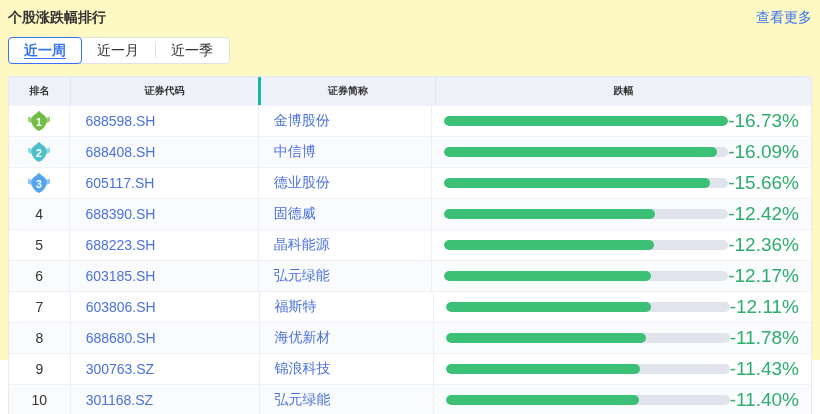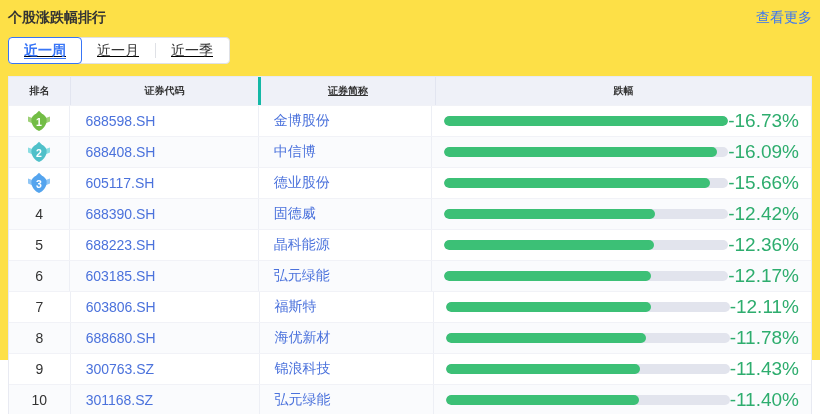--- a/index.html
+++ b/index.html
@@ -1,45 +1,45 @@
 <!DOCTYPE html>
 <html><head>
 <meta charset="utf-8">
 <style>
   html,body{margin:0;padding:0;}
   body{
     width:820px;height:414px;background:#fff;
     font-family:"Liberation Sans","DejaVu Sans",sans-serif;
     -webkit-font-smoothing:antialiased;overflow:hidden;
   }
-  .page{position:relative;width:820px;height:360px;background:#fde047;}
+  .page{position:relative;width:820px;height:360px;background:#fef9c3;}
 
   
   .topbar{display:flex;justify-content:space-between;align-items:center;padding:9px 8px 0 8px;}
   .title{font-size:14px;font-weight:bold;color:#333;}
   .more{font-size:14px;color:#3875f6;cursor:pointer;}
 
   
-  .controls{display:flex;justify-content:space-between;align-items:flex-start;margin:10px 8px 8px 8px;text-decoration:underline;}
+  .controls{display:flex;justify-content:space-between;align-items:flex-start;margin:10px 8px 8px 8px;}
   .seg-group{display:flex;border:1px solid #dfe1e6;border-radius:4px;height:27px;box-sizing:border-box;background:#fff;}
   .seg{min-width:74px;padding:0 14px;box-sizing:border-box;display:flex;align-items:center;justify-content:center;
        font-size:14px;color:#333;cursor:pointer;position:relative;white-space:nowrap;}
   .seg + .seg::before{content:"";position:absolute;left:0;top:5px;bottom:5px;width:1px;background:#dfe1e6;}
   .seg.active{border:1px solid #3875f6;border-radius:4px;color:#3875f6;font-weight:bold;margin:-1px;z-index:1;background:#fff;height:27px;}
   .seg.active::before{display:none;}
   .seg.active + .seg::before{display:none;}
   .seg.active.u .lbl{text-decoration:underline;text-underline-offset:3px;}
 
   
   .table{margin:12px 8px 0 8px;border:1px solid #e8eaf2;box-sizing:border-box;}
   .thead{display:flex;height:28px;background:#eff1f8;align-items:center;font-size:10px;font-weight:bold;color:#333;}
   .th{display:flex;align-items:center;justify-content:center;height:100%;box-sizing:border-box;}
   .th-rank{width:62px;border-right:1px solid #e2e5f0;}
   .th-code{width:190px;border-right:3px solid #14b8a6;}
-  .th-name{width:175px;border-right:1px solid #e2e5f0;text-decoration:underline;}
+  .th-name{width:175px;border-right:1px solid #e2e5f0;}
   .th-chg{flex:1;}
 
   .tr{display:flex;height:30px;align-items:center;font-size:14px;border-top:1px solid #f1f2f7;background:#fff;}
   .tr:nth-child(even){background:#fafbfd;}
   .td{display:flex;align-items:center;height:100%;box-sizing:border-box;}
   .col-rank{width:62px;justify-content:center;border-right:1px solid #edeff5;color:#333;}
   .col-code{width:190px;padding-left:15px;border-right:1px solid #edeff5;}
   .col-name{width:175px;padding-left:15px;border-right:1px solid #edeff5;}
   .col-chg{flex:1;padding:0 12px;}
   .col-code span,.col-name span{color:#4b72dc;cursor:pointer;}

